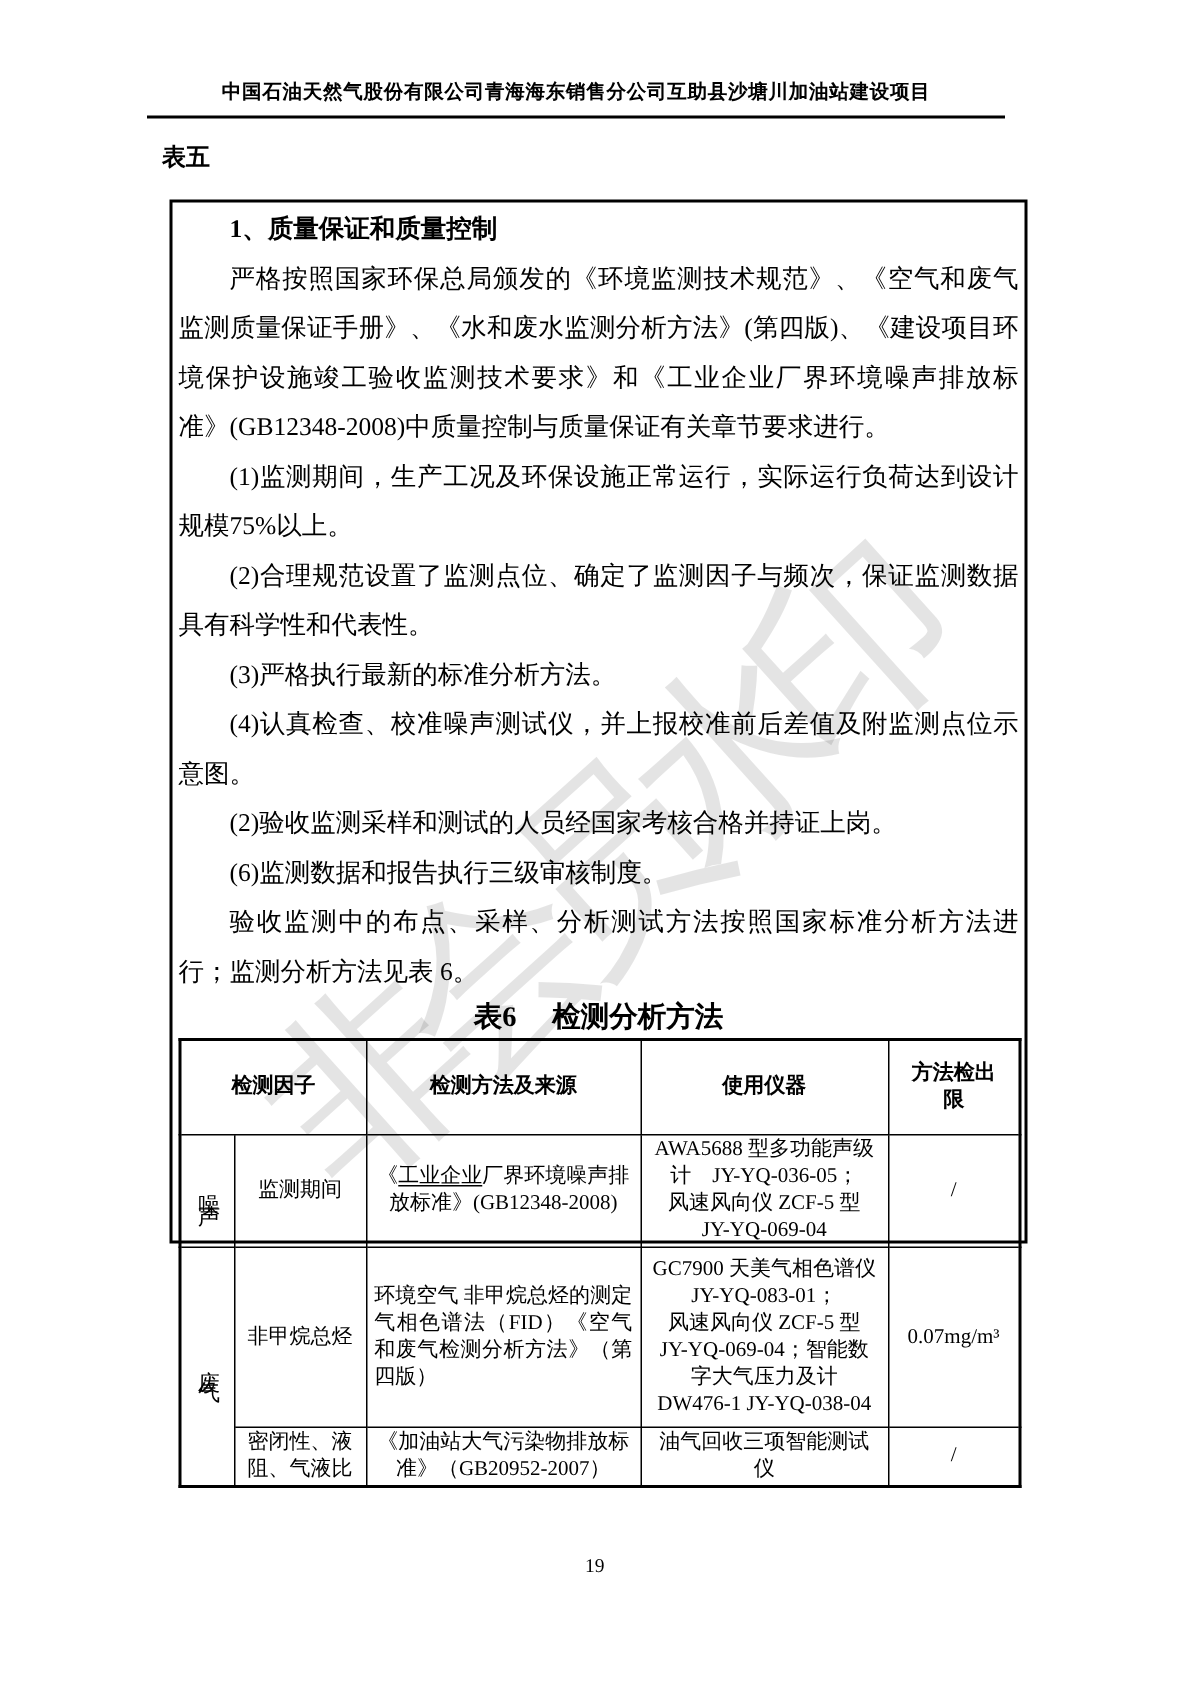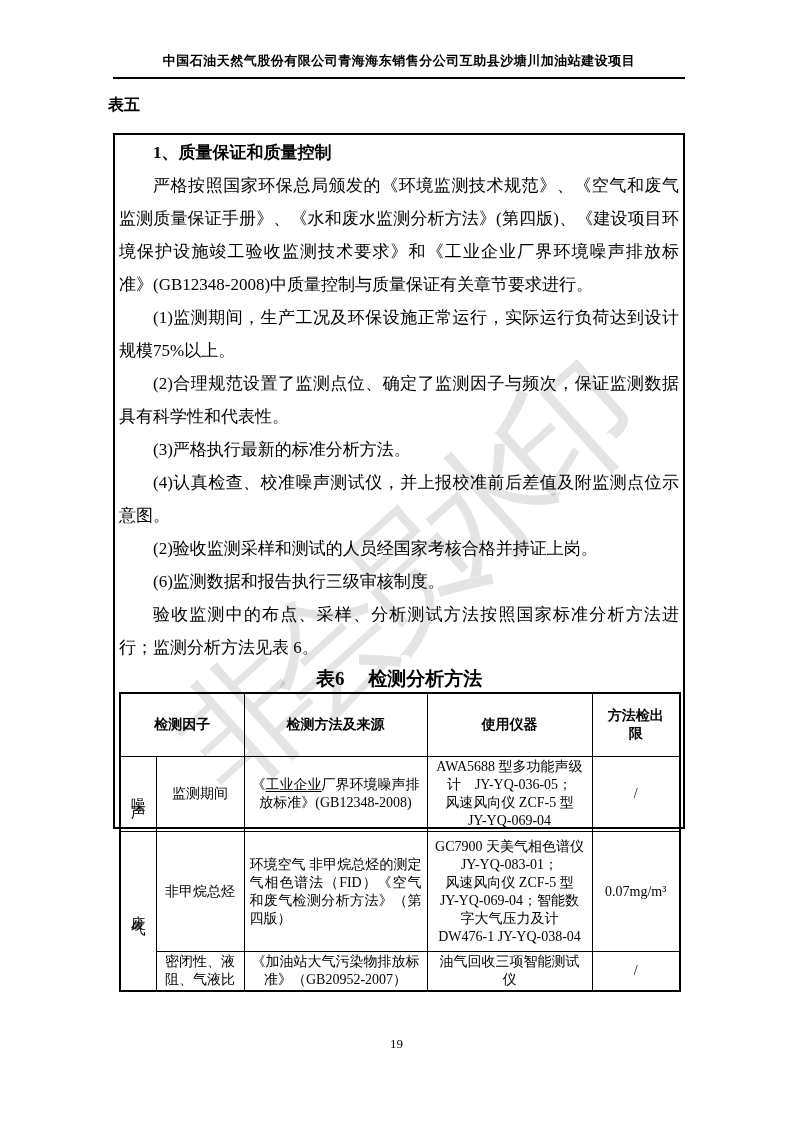--- a/index.html
+++ b/index.html
@@ -25,21 +25,21 @@
     transform-origin: center;
     white-space: nowrap;
     z-index: 0;
     font-family: "Liberation Sans", sans-serif;
     pointer-events: none;
     text-align: center;
   }
 
   .doc-header {
     position: absolute;
-    left: 113px; top: 52px;
+    left: 98px; top: 52px;
     width: 572px;
     text-align: center;
     font-size: 13px;
     font-weight: bold;
     letter-spacing: 0.5px;
     padding-bottom: 7px;
     border-bottom: 2px solid #000;
     z-index: 1;
   }
 

